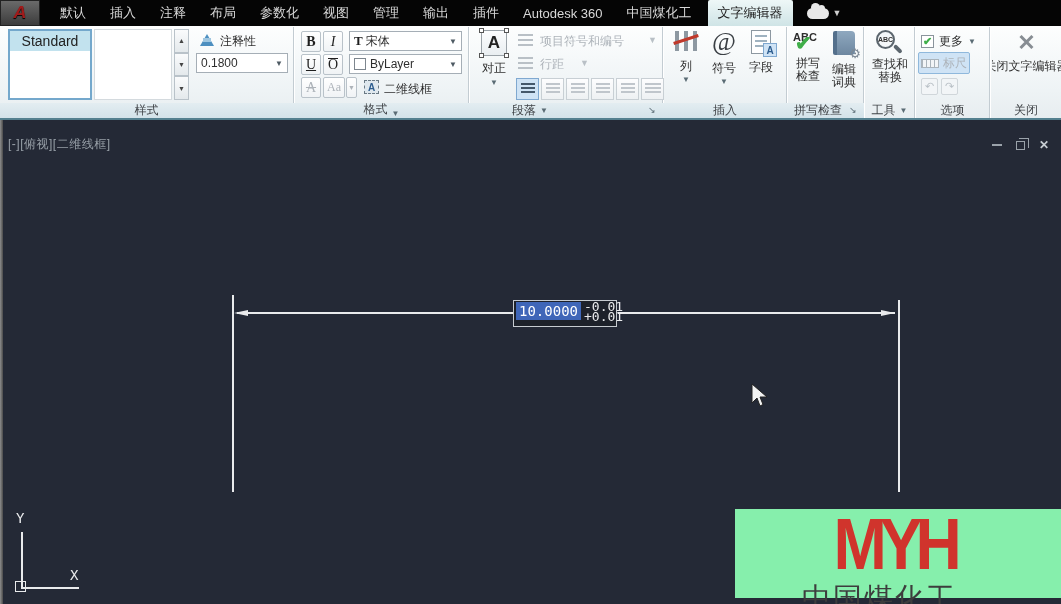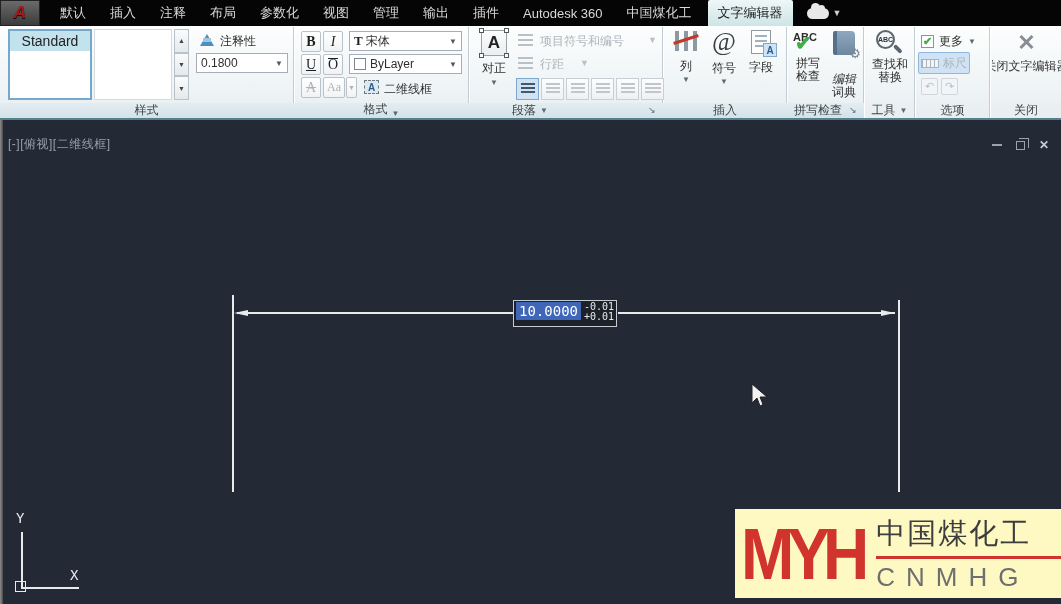--- a/index.html
+++ b/index.html
@@ -91,33 +91,33 @@
   #vpctrls .mn { width:10px; height:2px; background:#9aa2aa; }
   #vpctrls .rs { width:9px; height:9px; border:1.5px solid #9aa2aa; position:relative; }
   #vpctrls .rs:before { content:""; position:absolute; left:2px; top:-4px; width:9px; height:9px; border:1.5px solid #9aa2aa; border-bottom:none; border-left:none; }
   #vpctrls .cl { color:#c8ced4; font-size:12px; font-weight:bold; }
 
   .dimline { position:absolute; background:#e9eaec; }
   .arrowL { position:absolute; width:0; height:0; border-top:3px solid transparent; border-bottom:3px solid transparent; border-right:14px solid #e9eaec; }
   .arrowR { position:absolute; width:0; height:0; border-top:3px solid transparent; border-bottom:3px solid transparent; border-left:14px solid #e9eaec; }
   #dimedit { position:absolute; left:513px; top:180px; width:104px; height:27px; border:1px solid #c6cbd0; background:#1d212a; display:flex; align-items:flex-start; padding:1px 2px; }
   #dimval { background:#3f66b8; color:#fff; font-family:"DejaVu Sans Mono",monospace; font-size:14px; padding:1px 3px; }
-  #dimtol { display:flex; flex-direction:column; margin-left:3px; line-height:10px; font-family:"DejaVu Sans Mono",monospace; font-size:10px; color:#e9eaec; }
+  #dimtol { display:flex; flex-direction:column; margin-left:3px; line-height:10px; font-family:"DejaVu Sans Mono",monospace; font-size:13px; color:#e9eaec; }
 
   #ucs { position:absolute; left:10px; top:390px; width:90px; height:90px; }
   #ucs .vy { position:absolute; left:11px; top:22px; width:1.5px; height:56px; background:#e9eaec; }
   #ucs .hx { position:absolute; left:11px; top:77px; width:58px; height:1.5px; background:#e9eaec; }
   #ucs .org { position:absolute; left:5px; top:71px; width:11px; height:11px; border:1.5px solid #e9eaec; }
   #ucs .ly { position:absolute; left:6px; top:0; color:#e9eaec; font-size:14px; font-family:"DejaVu Sans Mono",monospace; }
   #ucs .lx { position:absolute; left:60px; top:57px; color:#e9eaec; font-size:14px; font-family:"DejaVu Sans Mono",monospace; }
 
   #cursor { position:absolute; left:750px; top:263px; }
 
   
-  #wmark { position:absolute; left:735px; top:389px; width:326px; height:89px; background:#fef9c3; display:flex; align-items:center; }
+  #wmark { position:absolute; left:735px; top:389px; width:326px; height:89px; background:#86efac; display:flex; align-items:center;flex-direction:column; }
   #wlogo { font-weight:bold; font-size:64px; color:#d0342c; letter-spacing:-7px; transform:scaleY(1.12); margin-left:6px; margin-right:14px; line-height:70px; }
   #wtext { display:flex; flex-direction:column; }
   #wtitle { font-size:29px; color:#3d3d3d; letter-spacing:2px; }
   #wline { width:192px; height:3px; background:#d0342c; margin:2px 0 3px; }
   #wsub { font-size:26px; color:#6f6f6f; letter-spacing:11px; }
 </style>
 </head>
 <body>
 
 <div id="app">
@@ -266,21 +266,21 @@
     <div class="vstack" style="left:791px; top:5px; width:34px;">
       <div class="abcchk">
         <b>ABC</b>
           <s>✔</s>
       </div>
       <span>拼写</span>
       <span>检查</span>
     </div>
     <div class="vstack" style="left:827px; top:5px; width:34px;">
       <div class="bookico"></div>
-      <span style="margin-top:18px;font-style:italic;">编辑</span>
+      <span style="margin-top:8px;">编辑</span>
       <span>词典</span>
     </div>
 
     <div class="vstack" style="left:868px; top:4px; width:44px;">
       <div class="magico">
         <div class="c">ABC</div>
         <div class="h"></div>
       </div>
       <span>查找和</span>
       <span>替换</span>

